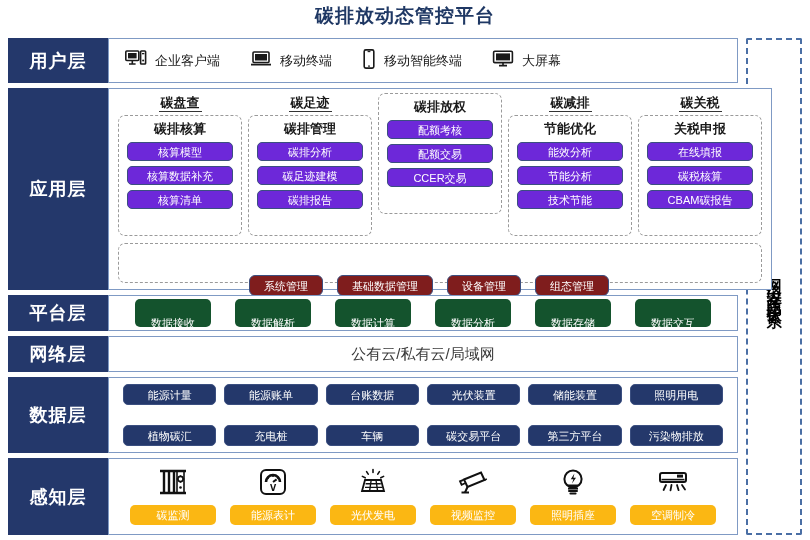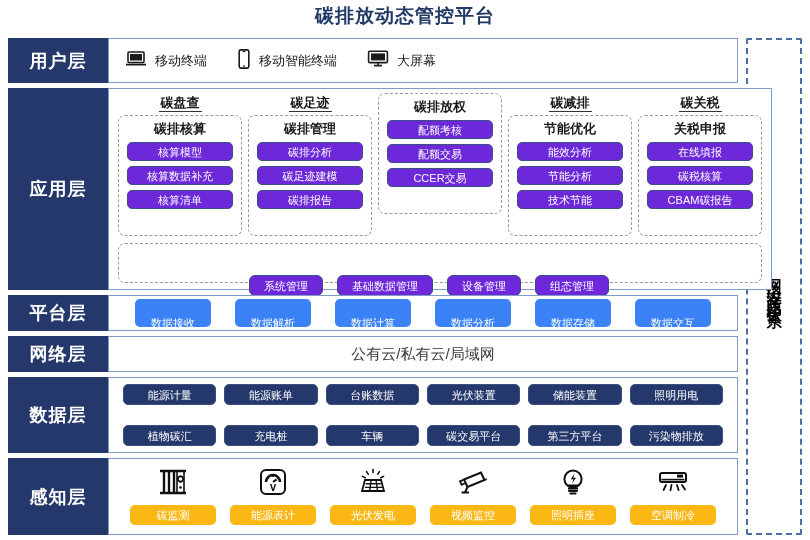--- a/index.html
+++ b/index.html
@@ -119,38 +119,38 @@
     position: absolute;
     left: 9px; right: 9px; bottom: 6px;
     height: 40px;
     border: 1.4px dashed #9a9a9a;
     border-radius: 7px;
     display: flex; align-items: center;
     gap: 14px;
     padding-left: 130px;
   }
   .mgmt-pill {
-    background: #6d28d9; color: #fff;
+    background: #7f1d1d; color: #fff;
     border-radius: 6px;
     font-size: 11px;
     padding: 0 14px;
     line-height: 21px; height: 21px;
     border: 1px solid #3b4f80;
     white-space: nowrap;
     margin-top: 44px;
   }
 
   
   .platform-items {
     height: 100%;
     display: flex; align-items: center; justify-content: space-around;
     padding: 0 14px;
   }
   .tag-yellow {
-    background: #3b82f6; color: #ffffff;
+    background: #14532d; color: #ffffff;
     border-radius: 5px;
     font-size: 11px;
     height: 20px; line-height: 20px;
     padding: 14px 16px;
     white-space: nowrap;
   }
 
   
   .network-text {
     height: 100%;
@@ -206,20 +206,33 @@
 
   <div class="security-panel">
     <div class="security-text">网络安全防护体系</div>
   </div>
 
   <div class="layer" id="layer-user">
     <div class="layer-label">用户层</div>
     <div class="layer-body">
       <div class="user-items">
 
+        <div class="user-item">
+          <span class="u-icon">
+            <svg width="22" height="17" viewBox="0 0 22 17">
+              <rect x="0.8" y="1" width="13" height="9.5" rx="1" fill="none" stroke="#1a1a1a" stroke-width="1.6"></rect>
+              <rect x="3" y="3" width="8.6" height="5.4" fill="#1a1a1a"></rect>
+              <path d="M7.3 10.5 v3 M4 14 h6.6" stroke="#1a1a1a" stroke-width="1.6"></path>
+              <rect x="15.6" y="1" width="5" height="13" rx="0.8" fill="none" stroke="#1a1a1a" stroke-width="1.6"></rect>
+              <rect x="17" y="3" width="2.3" height="1.3" fill="#1a1a1a"></rect>
+              <circle cx="18.1" cy="10.5" r="1" fill="#1a1a1a"></circle>
+            </svg>
+          </span>
+          <span class="label">企业客户端</span>
+        </div>
 
         <div class="user-item">
           <span class="u-icon">
             <svg width="22" height="17" viewBox="0 0 22 17">
               <rect x="3" y="2" width="16" height="10.5" rx="1" fill="none" stroke="#1a1a1a" stroke-width="1.6"></rect>
               <rect x="5" y="4" width="12" height="6.5" fill="#1a1a1a"></rect>
               <path d="M1 14.6 h20" stroke="#1a1a1a" stroke-width="1.8"></path>
             </svg>
           </span>
           <span class="label">移动终端</span>

